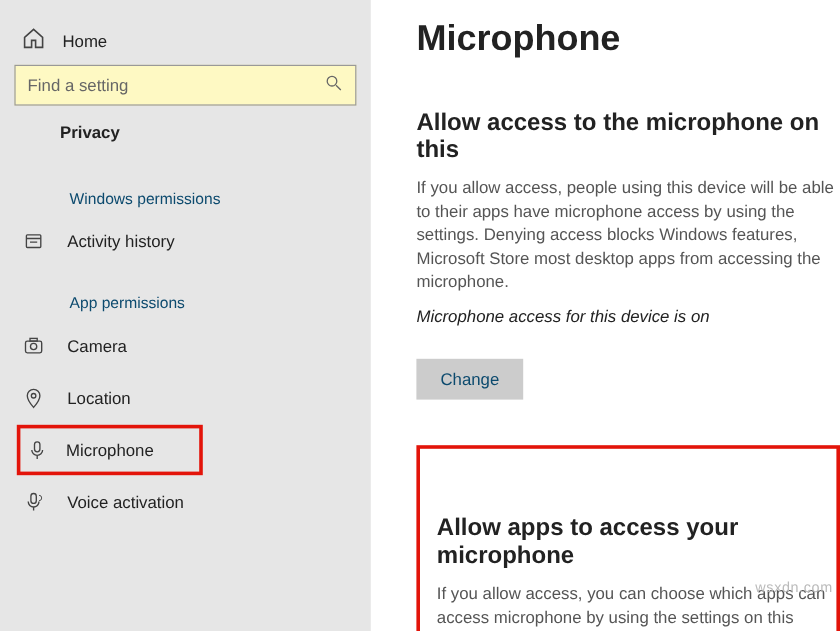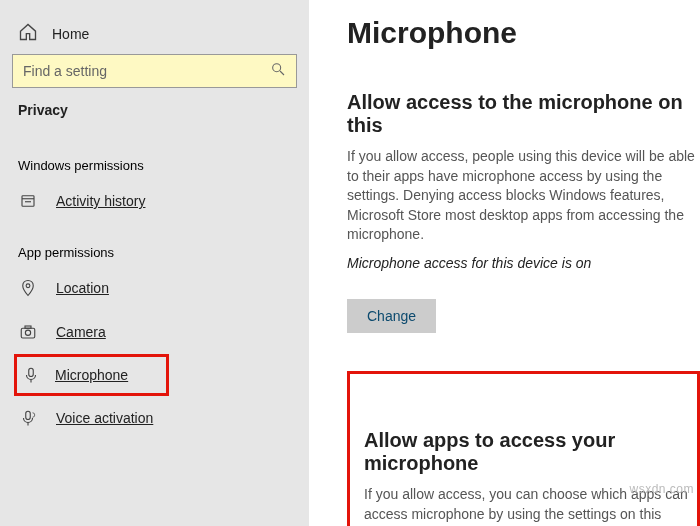--- a/index.html
+++ b/index.html
@@ -39,35 +39,36 @@
   padding: 0 10px;
   justify-content: space-between;
 }
 .search-box .ph { color: #666; font-size: 14px; }
 .search-box .icon-wrap svg { width: 16px; height: 16px; }
 .cat-title {
   font-weight: 600;
   font-size: 14px;
   padding: 0 18px 18px 18px;
   color: #222;
+  margin-left: 32px;
 }
 .section-label {
   font-size: 13px;
-  color: #000000;
+  color: #0c4a6e;
   padding: 22px 18px 6px 18px;
+  margin-left: 40px;
 }
 .nav-item {
   display: flex;
   align-items: center;
   gap: 18px;
   padding: 12px 18px 12px 18px;
   font-size: 14px;
   color: #222;
   cursor: default;
-  text-decoration: underline;
 }
 .nav-item .icon-wrap { width: 20px; height: 20px; display: flex; align-items: center; justify-content: center;}
 .nav-item .icon-wrap svg { width: 18px; height: 18px; stroke: #444; fill: none; stroke-width: 1.5; }
 .highlight-mic {
   border: 3px solid #e3140a;
   margin-left: 14px;
   margin-right: 140px;
   padding: 8px 4px 8px 4px;
   gap: 14px;
 }
@@ -175,36 +176,36 @@
         </svg>
     </span>
     <span>Activity history</span>
   </div>
 
   <div class="section-label">App permissions</div>
 
   <div class="nav-item">
     <span class="icon-wrap">
       <svg viewBox="0 0 24 24">
-          <path d="M12 2 C8 2 5 5 5 9 C5 14 12 22 12 22 C12 22 19 14 19 9 C19 5 16 2 12 2 Z"></path>
-          <circle cx="12" cy="9" r="2.5"></circle>
-        </svg>
-    </span>
-    <span>Location</span>
-  </div>
-
-  <div class="nav-item">
-    <span class="icon-wrap">
-      <svg viewBox="0 0 24 24">
           <rect x="3" y="7" width="18" height="13" rx="2"></rect>
           <circle cx="12" cy="13" r="3.5"></circle>
           <rect x="8" y="4" width="8" height="3"></rect>
         </svg>
     </span>
     <span>Camera</span>
+  </div>
+
+  <div class="nav-item">
+    <span class="icon-wrap">
+      <svg viewBox="0 0 24 24">
+          <path d="M12 2 C8 2 5 5 5 9 C5 14 12 22 12 22 C12 22 19 14 19 9 C19 5 16 2 12 2 Z"></path>
+          <circle cx="12" cy="9" r="2.5"></circle>
+        </svg>
+    </span>
+    <span>Location</span>
   </div>
 
   <div class="nav-item highlight-mic">
     <span class="icon-wrap">
       <svg viewBox="0 0 24 24">
           <rect x="9" y="3" width="6" height="11" rx="3"></rect>
           <path d="M6 12 A6 6 0 0 0 18 12"></path>
           <line x1="12" y1="18" x2="12" y2="22"></line>
         </svg>
     </span>

